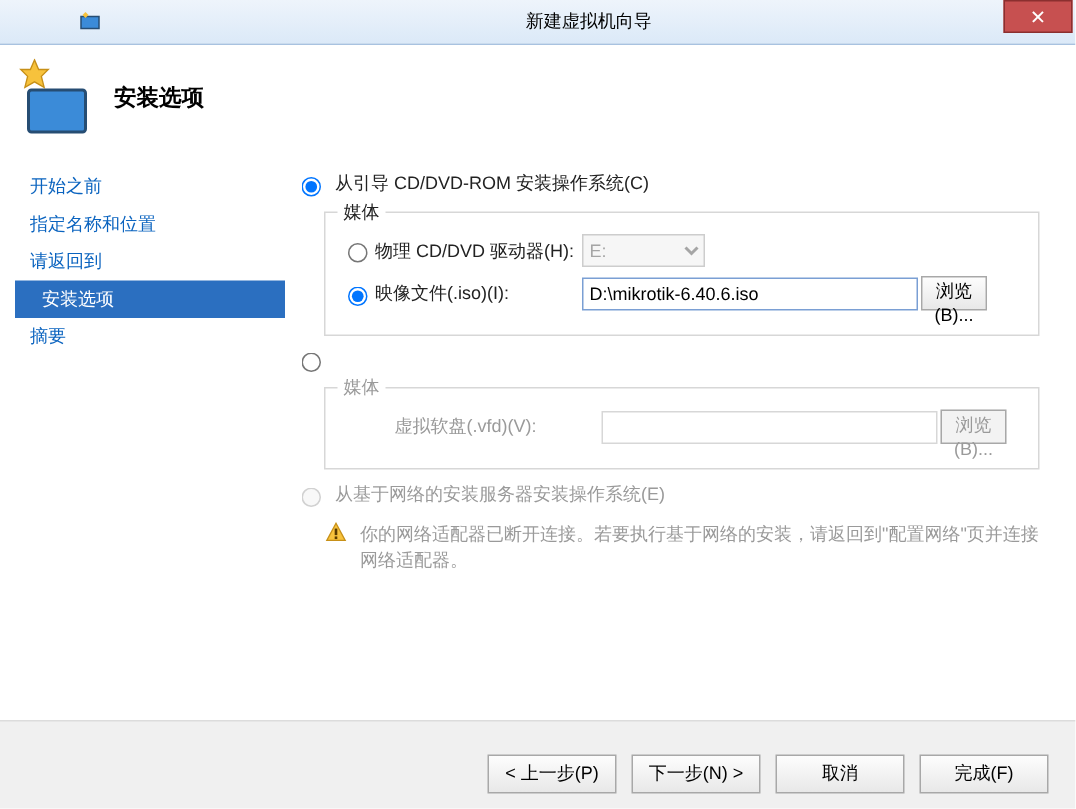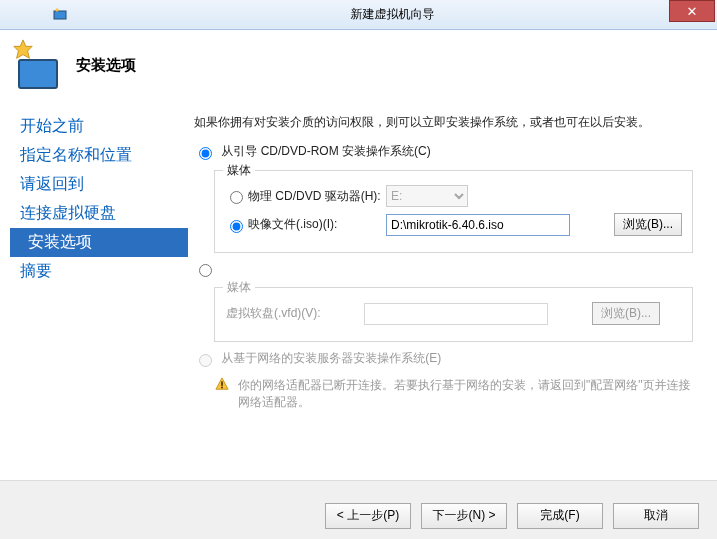--- a/index.html
+++ b/index.html
@@ -12,39 +12,39 @@
 
   .header { height: 70px; display: flex; align-items: center; padding-left: 14px; border-bottom: 0; }
   .header .big-icon { width: 48px; height: 48px; position: relative; margin-right: 14px; }
   .header .big-icon .monitor { width: 40px; height: 30px; background: #3b8bd8; border: 2px solid #264d73; border-radius: 3px; position: absolute; bottom: 0; left: 4px; }
   .header .big-icon .star { position: absolute; top: -2px; left: -2px; width: 22px; height: 22px; color: #f7c23c; }
   .header h1 { font-size: 15px; font-weight: bold; margin: 0; }
 
   .body { display: flex; height: 380px; }
 
   .sidebar { width: 190px; padding: 12px 0 0 14px; }
-  .sidebar .item { font-size: 16px; color: #0a63bf; padding: 4px 6px; cursor: pointer; }
+  .sidebar .item { font-size: 12px; color: #0a63bf; padding: 4px 6px; cursor: pointer; }
   .sidebar .item.sel { background: #2b6fc0; color: #fff; padding-left: 18px; margin-left: -4px; }
 
   .content { flex: 1; padding: 14px 24px 0 6px; font-size: 12px; color: #222; }
   .intro { margin-bottom: 12px; }
   .opt { margin-bottom: 10px; }
   .opt input[type=radio] { margin-right: 6px; vertical-align: middle; }
   .opt label { vertical-align: middle; }
   .opt.disabled { color: #9a9a9a; }
 
   .groupbox { margin: 6px 0 8px 20px; border: 1px solid #d7d7d7; padding: 8px 10px 10px 10px; position: relative; }
   .groupbox .legend { position: absolute; top: -9px; left: 8px; background: #fff; padding: 0 4px; font-size: 12px; }
   .groupbox.disabled { color: #9a9a9a; }
   .row { display: flex; align-items: center; margin: 6px 0; gap: 2px; }
   .row .lab { width: 136px; }
   .row select { width: 82px; height: 22px; font-size: 12px; border: 1px solid #b8b8b8; background: #f3f3f3; }
-  .row input[type=text] { width: 184px; height: 22px; font-size: 12px; border: 1px solid #7a9fd4; padding: 0 4px; }
+  .row input[type=text] { width: 224px; height: 22px; font-size: 12px; border: 1px solid #7a9fd4; padding: 0 4px; }
   .row input[type=text]:disabled { border: 1px solid #d7d7d7; background: #fff; }
-  .row button { width: 68px; height: 23px; font-size: 12px; background: linear-gradient(#fdfdfd,#e8e8e8); border: 1px solid #a8a8a8; cursor: pointer; margin-left: 42px; }
+  .row button { width: 44px; height: 23px; font-size: 12px; background: linear-gradient(#fdfdfd,#e8e8e8); border: 1px solid #a8a8a8; cursor: pointer; }
   .row button:disabled { color: #9a9a9a; background: #f3f3f3; }
 
   .warn { display: flex; gap: 8px; margin: 6px 0 0 20px; color: #9a9a9a; line-height: 1.4; }
   .warn .tri { width: 16px; height: 14px; flex: 0 0 16px; }
 
   .footer { height: 70px; border-top: 1px solid #dcdcdc; display: flex; justify-content: flex-end; align-items: center; gap: 10px; padding-right: 18px; background: #f0f0f0; }
   .footer button { min-width: 86px; height: 26px; font-size: 12px; background: linear-gradient(#fdfdfd,#e8e8e8); border: 1px solid #a8a8a8; cursor: pointer; padding: 0 10px; }
   .footer button:disabled { color: #9a9a9a; }
 </style>
 </head>
@@ -68,27 +68,25 @@
   </div>
   <h1>安装选项</h1>
 </div>
 
 <div class="body">
 
   <div class="sidebar">
     <div class="item">开始之前</div>
     <div class="item">指定名称和位置</div>
     <div class="item">请返回到</div>
-    <div class="item">连接虚拟硬盘</div>
     <div class="item sel">安装选项</div>
     <div class="item">摘要</div>
   </div>
 
   <div class="content">
-    <div class="intro">如果你拥有对安装介质的访问权限，则可以立即安装操作系统，或者也可在以后安装。</div>
 
 
     <div class="opt">
       <input type="radio" name="src" checked="" style="">
       <label>从引导 CD/DVD-ROM 安装操作系统(C)</label>
     </div>
 
     <div class="groupbox">
       <span class="legend">媒体</span>
       <div class="row">
@@ -106,21 +104,21 @@
       </div>
     </div>
 
     <div class="opt">
       <input type="radio" name="src" style="">
     </div>
 
     <div class="groupbox disabled">
       <span class="legend">媒体</span>
       <div class="row">
-        <span class="lab" style="margin-left:1px">虚拟软盘(.vfd)(V):</span>
+        <span class="lab" style="margin-left:36px">虚拟软盘(.vfd)(V):</span>
         <input type="text" disabled="" value="" style="">
         <button disabled="">浏览(B)...</button>
       </div>
     </div>
 
     <div class="opt disabled">
       <input type="radio" name="src" disabled="" style="">
       <label>从基于网络的安装服务器安装操作系统(E)</label>
     </div>
     <div class="warn">
@@ -130,15 +128,15 @@
           <rect x="7" y="11" width="2" height="2" fill="#5a3b00"></rect>
         </svg>
       <span>你的网络适配器已断开连接。若要执行基于网络的安装，请返回到"配置网络"页并连接网络适配器。</span>
     </div>
   </div>
 </div>
 
 <div class="footer">
   <button>&lt; 上一步(P)</button>
   <button>下一步(N) &gt;</button>
+  <button>取消</button>
   <button>完成(F)</button>
-  <button>取消</button>
 </div>
 
 </body></html>

